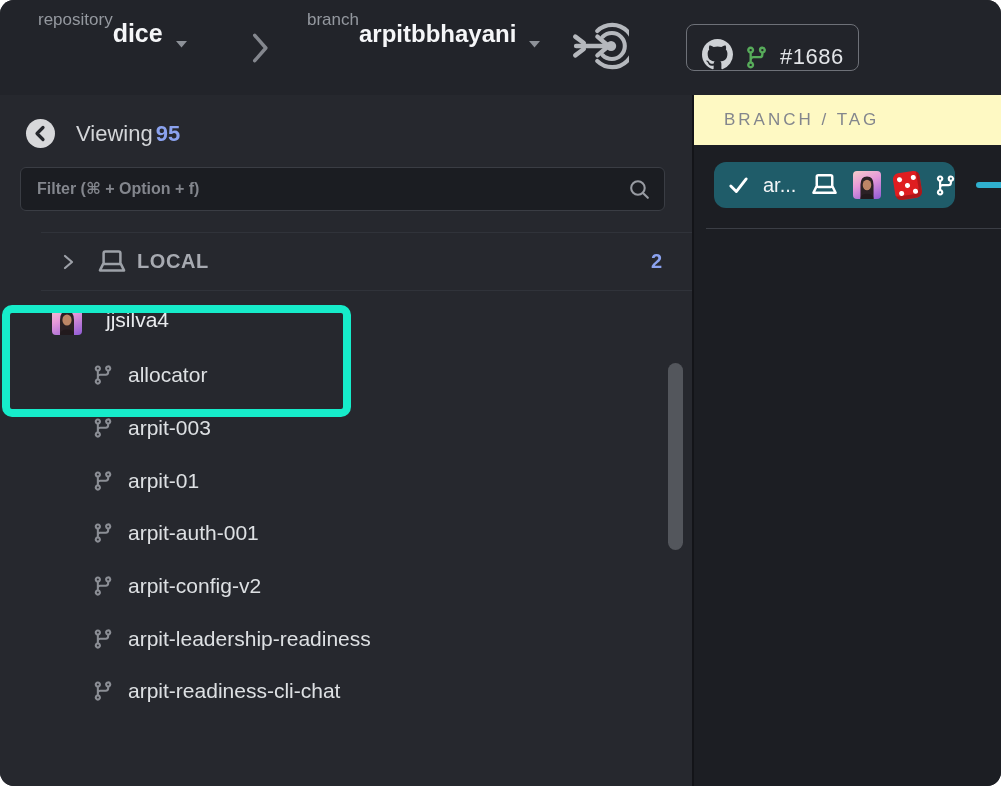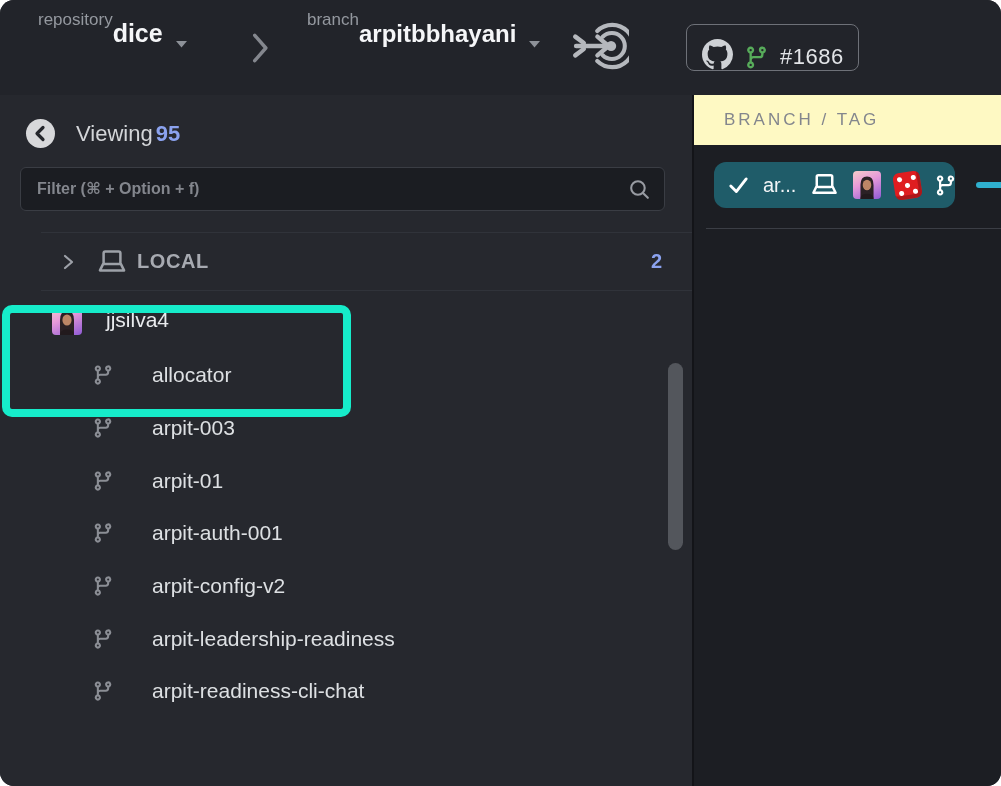--- a/index.html
+++ b/index.html
@@ -47,21 +47,21 @@
   .group-row.remote{height:66px;}
   .g-chev{width:19px;display:flex;flex:none;}
   .g-icon{margin-left:17px;width:34px;display:flex;justify-content:center;flex:none;}
   .g-label{margin-left:8px;font-size:20px;font-weight:700;letter-spacing:0.6px;color:#a7aab1;}
   .g-count{margin-left:auto;font-size:20px;font-weight:600;color:#8ba2ee;}
   .user-row{height:58px;display:flex;align-items:center;padding-left:52px;cursor:pointer;}
   .avatar{width:30px;height:30px;border-radius:4px;overflow:hidden;flex:none;
     background:linear-gradient(155deg,#f6cdc9 0%,#e79ad9 42%,#8f5ad6 100%);}
   .avatar svg{display:block;width:100%;height:100%;}
   .user-name{margin-left:24px;font-size:21px;color:#e9ebee;}
-  .branch-row{height:52.7px;display:flex;align-items:center;padding-left:92px;cursor:pointer;gap:24px;}
+  .branch-row{height:52.7px;display:flex;align-items:center;padding-left:92px;cursor:pointer;}
   .bi{display:flex;flex:none;}
   .branch-name{margin-left:14px;font-size:21px;color:#dde0e3;}
   .scroll-thumb{position:absolute;left:668px;top:268px;width:15px;height:187px;border-radius:7.5px;background:#53565c;cursor:grab;}
   .annotation-box{position:absolute;left:2px;top:210px;width:349px;height:112px;border:8px solid #16ecca;border-radius:10px;pointer-events:none;}
   
   .right-panel{flex:1;display:flex;flex-direction:column;border-left:2px solid #131418;}
   .rp-header{height:50px;background:#fef9c3;display:flex;align-items:center;padding-left:30px;
     font-size:17px;color:#83868d;letter-spacing:3px;flex:none;}
   .graph-area{flex:1;background:#1c1e23;position:relative;}
   .graph-pill{

